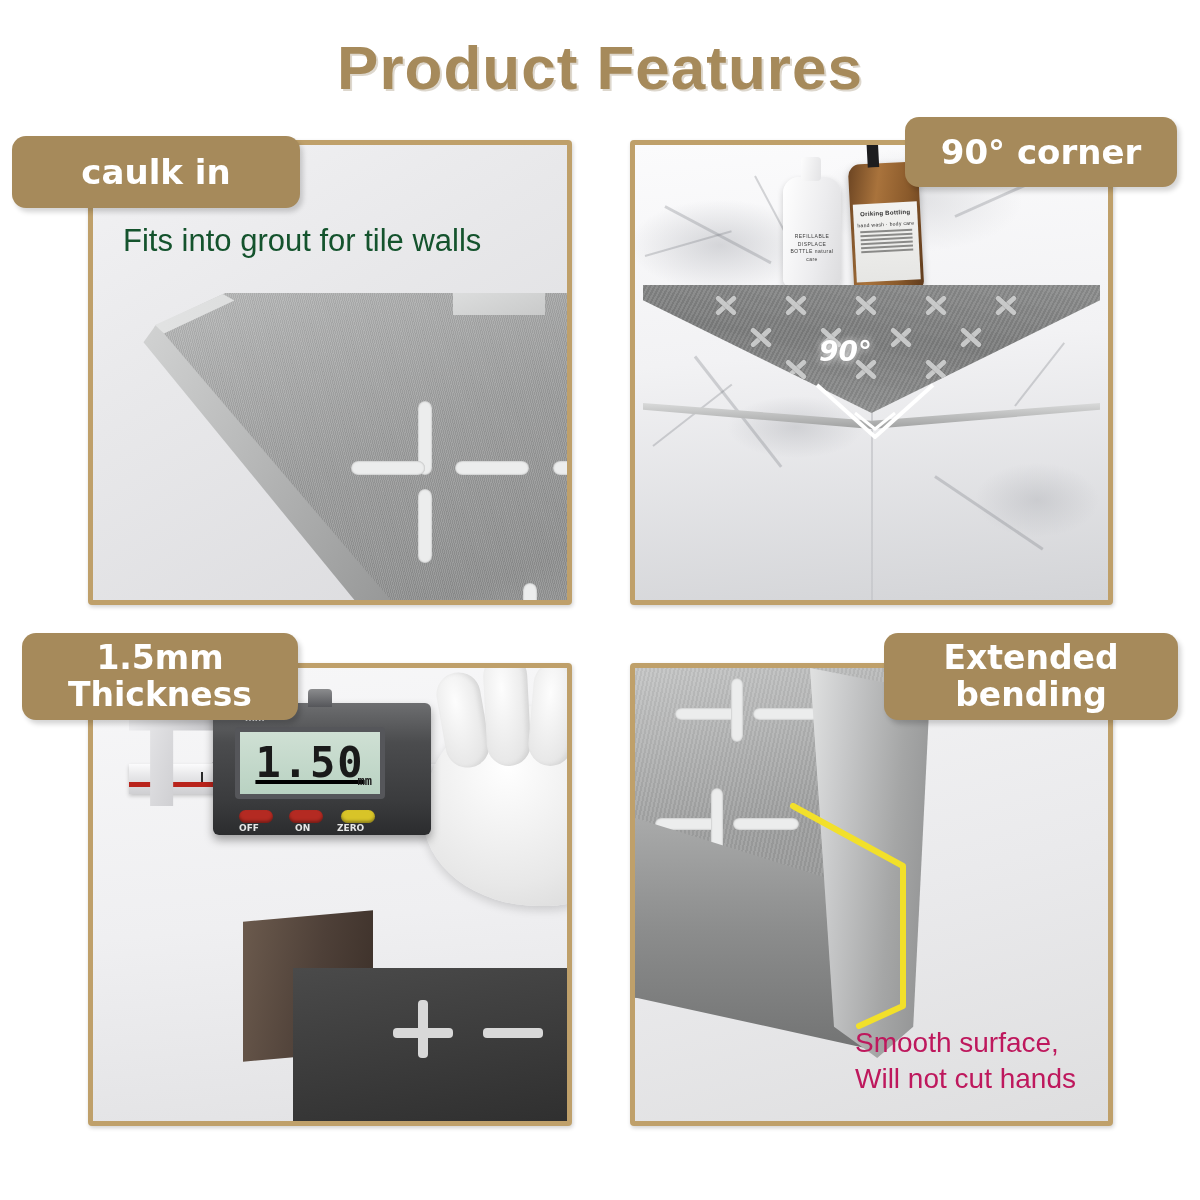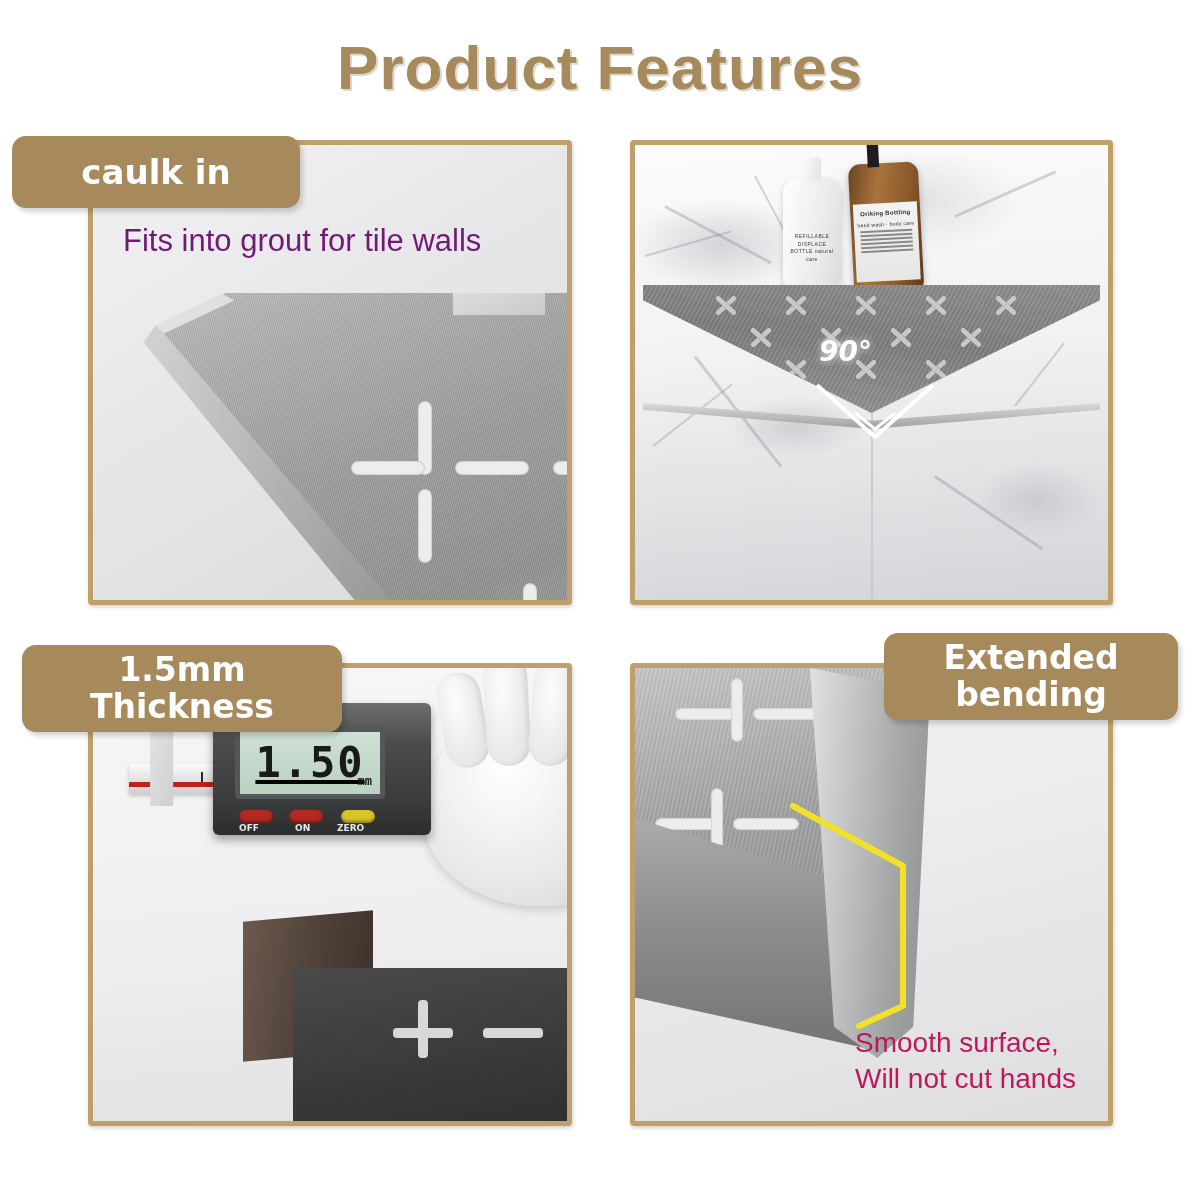--- a/index.html
+++ b/index.html
@@ -58,31 +58,31 @@
     box-shadow: 3px 4px 5px rgba(0,0,0,0.17);
     z-index: 20;
     display: flex;
     align-items: center;
     justify-content: center;
     padding: 6px 18px;
     white-space: pre-line;
   }
   #badge-1 { left: 12px;  top: 136px; width: 288px; height: 72px;  font-size: 34px; }
   #badge-2 { left: 905px; top: 117px; width: 272px; height: 70px;  font-size: 34px; }
-  #badge-3 { left: 22px;  top: 633px; width: 320px; height: 87px;  font-size: 33px; margin-top: 12px; }
+  #badge-3 { left: 22px;  top: 633px; width: 276px; height: 87px;  font-size: 33px; }
   #badge-4 { left: 884px; top: 633px; width: 294px; height: 87px;  font-size: 33px; }
 
   
   #p1-bg {
     position: absolute; inset: 0;
     background: linear-gradient(150deg,#f2f2f4 0%, #e8e8ea 40%, #dadadd 100%);
   }
   #p1-caption {
     position: absolute; left: 30px; top: 78px;
-    font-size: 31px; color: #701a75;
+    font-size: 31px; color: #14532d;
     font-family: "Liberation Sans", sans-serif;
     white-space: nowrap;
   }
   
   #p1-shelf {
     position: absolute;
     left: 30px; top: 148px; width: 640px; height: 480px;
     transform: rotate(0deg);
   }
   .steel {
@@ -451,20 +451,21 @@
       <div id="p2-90">90°</div>
       <div id="p2-angle">
         <svg viewBox="0 0 120 56">
           <path d="M2 2 L60 54 L118 2" fill="none" stroke="#ffffff" stroke-width="4"></path>
           <path d="M40 30 L60 46 L80 30" fill="none" stroke="#ffffff" stroke-width="3"></path>
         </svg>
       </div>
 
     </div>
   </div>
+  <div class="badge" id="badge-2">90° corner</div>
 
   <div class="panel" id="panel-3">
     <div class="panel-inner">
       <div id="p3-bg"></div>
 
       <div id="p3-sample"></div>
       <div id="p3-plate">
         <div class="ps" style="left:100px; top:60px; width:60px; height:10px;"></div>
         <div class="ps" style="left:125px; top:32px; width:10px; height:58px;"></div>
         <div class="ps" style="left:190px; top:60px; width:60px; height:10px;"></div>

